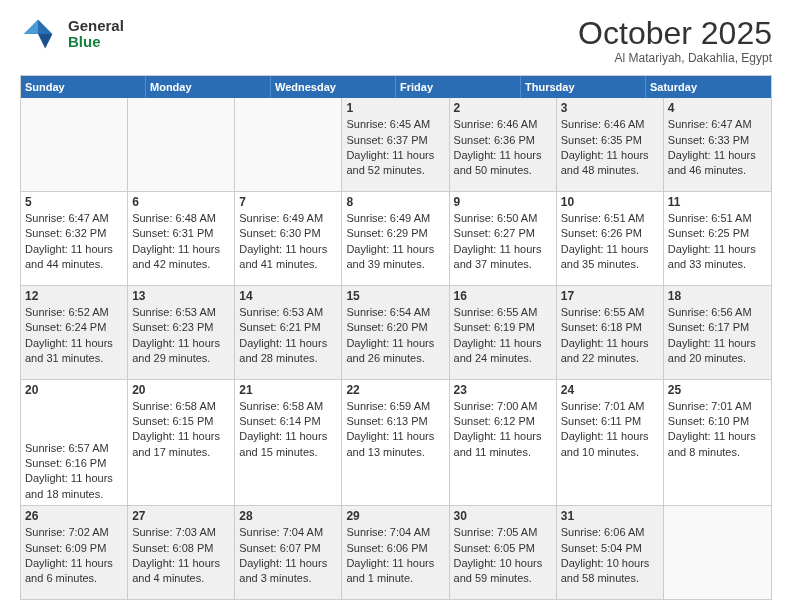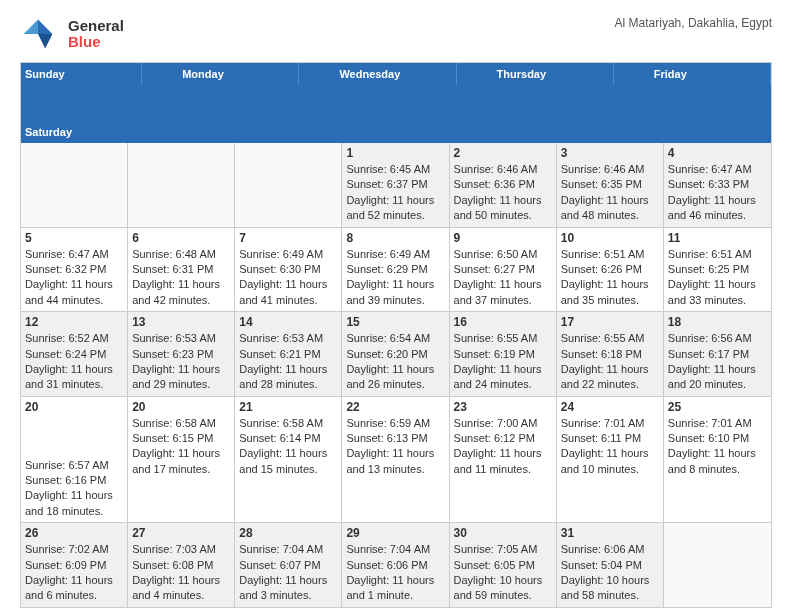--- a/index.html
+++ b/index.html
@@ -34,21 +34,21 @@
       line-height: 1.1;
     }
     .logo-general {
       font-size: 15px;
       font-weight: bold;
       color: #333;
     }
     .logo-blue {
       font-size: 15px;
       font-weight: bold;
-      color: #ef4444;
+      color: #15803d;
     }
     .logo-icon {
       width: 36px;
       height: 36px;
     }
     .title-block {
       text-align: right;
     }
     .month-title {
       font-size: 32px;
@@ -61,23 +61,22 @@
       color: #555;
     }
     .calendar {
       flex: 1;
       display: flex;
       flex-direction: column;
       border: 1px solid #ccc;
     }
     .cal-header-row {
       display: grid;
-      grid-template-columns: repeat(5, 1fr);
+      grid-template-columns: repeat(6, 1fr);
       background: #2a6db5;
-      gap: 36px;
     }
     .cal-header-cell {
       color: #fff;
       font-size: 11px;
       font-weight: bold;
       padding: 5px 4px;
       text-align: left;
       border-right: 1px solid #4a8dd5;
     }
     .cal-header-cell:last-child { border-right: none; }
@@ -127,31 +126,32 @@
         <polygon points="20,4 36,20 20,20" fill="#2a6db5"></polygon>
         <polygon points="20,20 36,20 28,36" fill="#1a5090"></polygon>
         <polygon points="4,20 20,4 20,20" fill="#4a9ad5"></polygon>
       </svg>
       <div class="logo-text">
         <span class="logo-general">General</span>
         <span class="logo-blue">Blue</span>
       </div>
     </div>
     <div class="title-block">
+      <div class="month-title">October 2025</div>
       <div class="location-title">Al Matariyah, Dakahlia, Egypt</div>
     </div>
   </div>
 
   <div class="calendar">
     <div class="cal-header-row">
     <div class="cal-header-cell">Sunday</div>
         <div class="cal-header-cell">Monday</div>
         <div class="cal-header-cell">Wednesday</div>
+        <div class="cal-header-cell">Friday</div>
         <div class="cal-header-cell">Thursday</div>
-        <div class="cal-header-cell">Friday</div>
         <div class="cal-header-cell">Saturday</div>
       </div>
     <div class="cal-body">
     <div class="cal-row">
           <div class="cal-cell empty"></div>
           <div class="cal-cell empty"></div>
           <div class="cal-cell empty"></div>
           <div class="cal-cell shaded">
             <div class="day-num">1</div>
             <div class="day-info" style="white-space: pre-line;">Sunrise: 6:45 AM

